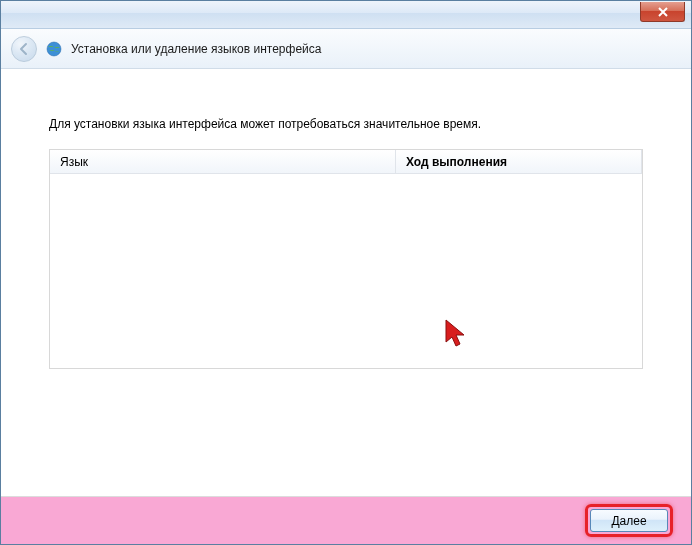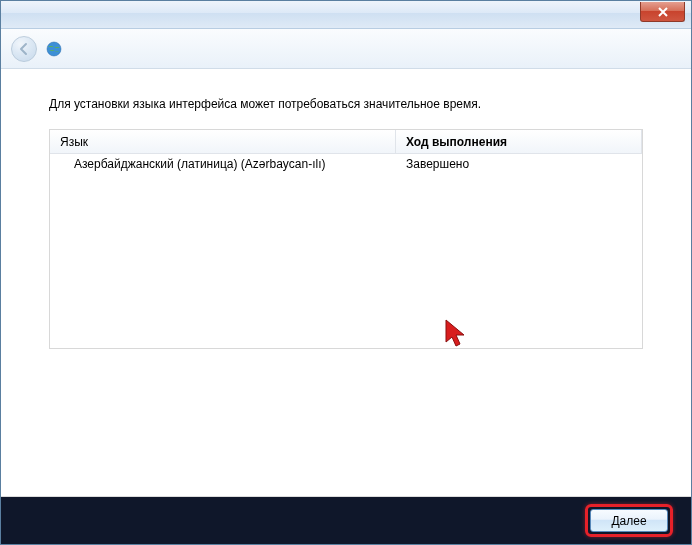--- a/index.html
+++ b/index.html
@@ -85,20 +85,21 @@
     .page-title {
       font-size: 16px;
       color: #003399;
       font-weight: 400;
       margin-bottom: 22px;
     }
     .description {
       font-size: 12px;
       color: #000;
       margin-bottom: 18px;
+      margin-top: 20px;
     }
     .table {
       border: 1px solid #d8d8d8;
       background: #fff;
       height: 220px;
       display: flex;
       flex-direction: column;
     }
     .table-head {
       display: flex;
@@ -124,21 +125,21 @@
     }
     .td {
       padding: 2px 10px;
       font-size: 12px;
       color: #000;
     }
     .td-lang { width: 346px; padding-left: 24px; }
     .td-prog { flex: 1; }
     .footer {
       height: 48px;
-      background: #0f172a;
+      background: #f9a8d4;
       border-top: 1px solid #dcdcdc;
       display: flex;
       align-items: center;
       justify-content: flex-end;
       padding-right: 18px;
     }
     .next-btn-wrap {
       border: 3px solid #e72129;
       border-radius: 6px;
       padding: 2px;
@@ -184,36 +185,31 @@
         <path d="M9 2 L4 7 L9 12" stroke="#5a7fa0" stroke-width="2" fill="none" stroke-linecap="round" stroke-linejoin="round"></path>
       </svg>
     </div>
     <div class="header-icon">
       <svg viewBox="0 0 18 18">
         <circle cx="9" cy="9" r="7" fill="#3d8fd6" stroke="#2266aa" stroke-width="0.5"></circle>
         <path d="M3 7 Q6 5 9 7 Q12 9 15 7" fill="#5fb648" opacity="0.9"></path>
         <path d="M4 11 Q7 9 10 11 Q12 12 14 11" fill="#5fb648" opacity="0.8"></path>
       </svg>
     </div>
+    <div class="header-title">Установка или удаление языков интерфейса</div>
   </div>
 
   <div class="content">
     <div class="description">Для установки языка интерфейса может потребоваться значительное время.</div>
 
     <div class="table">
       <div class="table-head">
         <div class="th th-lang">Язык</div>
         <div class="th th-prog">Ход выполнения</div>
       </div>
-      <div class="table-body">
-        <div class="tr">
-          <div class="td td-lang">Азербайджанский (латиница) (Azərbaycan-ılı)</div>
-          <div class="td td-prog">Завершено</div>
-        </div>
-      </div>
     </div>
 
     <svg class="cursor-arrow" width="28" height="34" viewBox="0 0 28 34">
       <path d="M3 2 L3 24 L9 19 L13 28 L17 26 L13 17 L21 17 Z" fill="#d81e1e" stroke="#8a0f0f" stroke-width="1"></path>
     </svg>
   </div>
 
   <div class="footer">
     <div class="next-btn-wrap">
       <div class="next-btn">Далее</div>

